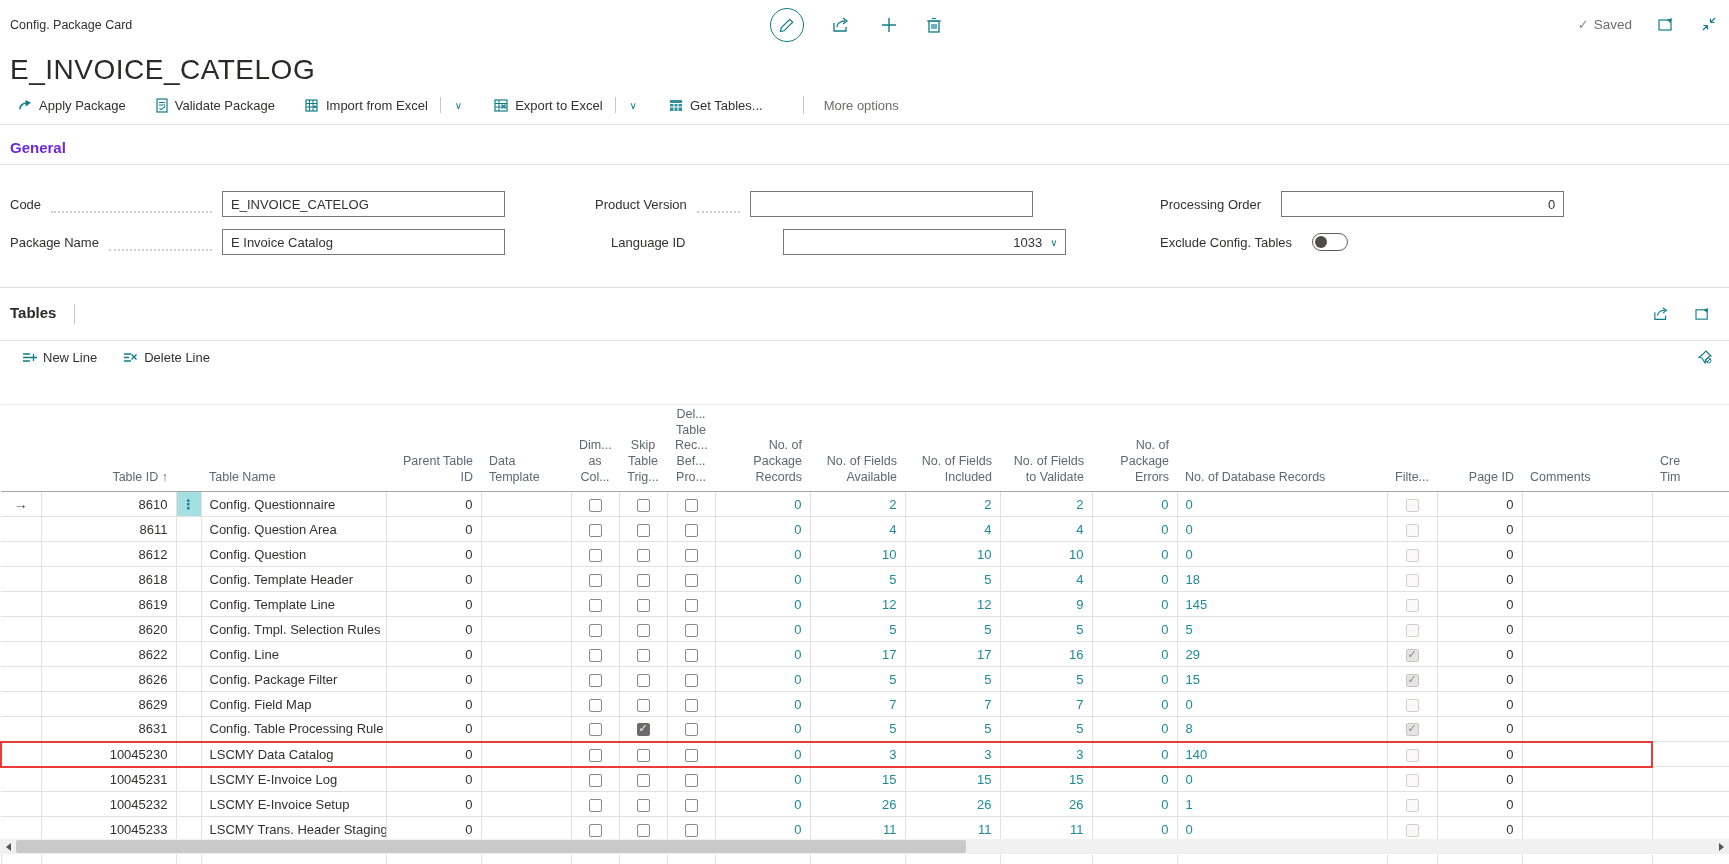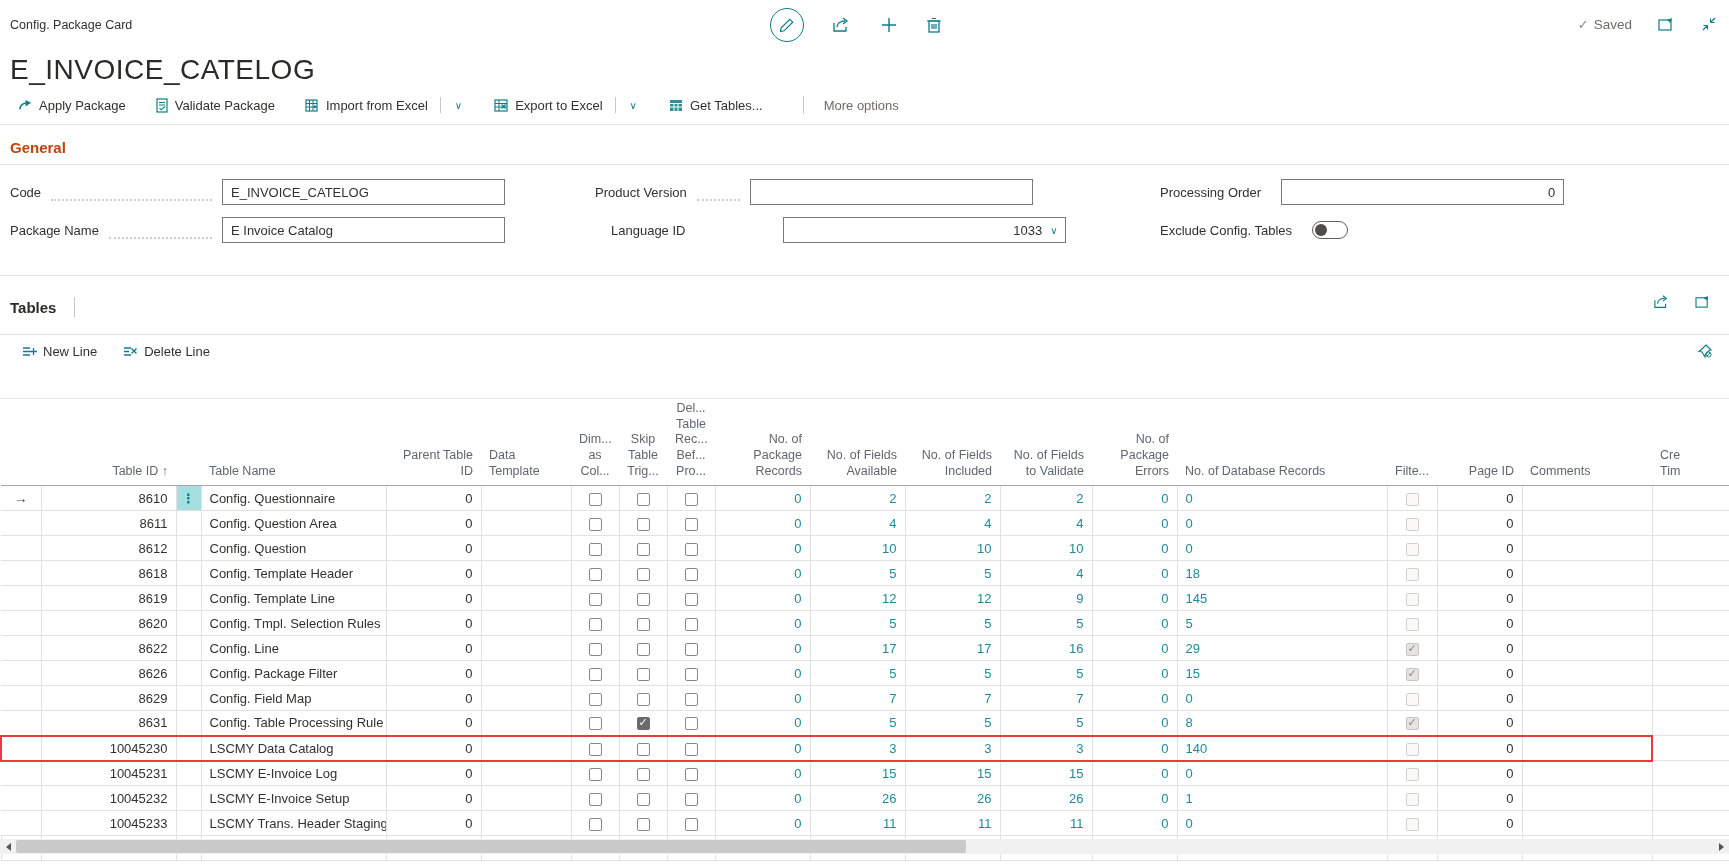--- a/index.html
+++ b/index.html
@@ -35,36 +35,36 @@
     border-bottom:1px solid #e6e4e2;font-size:13px;}
   .action{display:flex;align-items:center;gap:6px;cursor:pointer;color:var(--text);}
   .action .aicon{color:var(--teal);display:flex;}
   .split-divider{width:1px;height:16px;background:#c8c6c4;margin:0 2px;}
   .chev{color:var(--teal);font-size:10px;padding:0 2px;cursor:pointer;}
   .gap{width:10px;}
   .more-divider{width:1px;height:18px;background:#c8c6c4;margin:0 10px;}
   .more-options{color:#6e6c6a;cursor:pointer;}
 
   
-  .section-title{margin:14px 0 0 10px;font-size:15px;font-weight:700;color:#c2410c;padding-bottom:8px;}
+  .section-title{margin:14px 0 0 10px;font-size:15px;font-weight:700;color:#6d28d9;padding-bottom:8px;}
   .section-rule{border:none;border-top:1px solid #e1dfdd;}
-  .general-form{position:relative;height:96px;margin-top:14px;}
+  .general-form{position:relative;height:96px;margin-top:26px;}
   .fieldrow{position:absolute;display:flex;align-items:center;height:26px;}
   .flabel{font-size:13px;color:var(--text);white-space:nowrap;}
   .leader{flex:1;margin:8px 10px 0 10px;border-bottom:2px dotted #d0cecb;height:10px;}
   .finput{height:26px;border:1px solid #7a7876;background:#fff;font-size:13px;
     display:flex;align-items:center;padding:0 8px;color:var(--text);}
   .finput.right{justify-content:flex-end;}
   .finput .selval{flex:1;text-align:right;padding-right:8px;}
   .finput .ddchev{color:var(--teal);font-size:10px;cursor:pointer;}
   .toggle{width:36px;height:18px;border:1px solid #605e5c;border-radius:10px;position:relative;cursor:pointer;background:#fff;}
   .toggle .knob{position:absolute;left:2px;top:2px;width:12px;height:12px;border-radius:50%;background:#4f4d4b;}
 
   
-  .tables-head{display:flex;align-items:center;margin:16px 0 12px 10px;height:30px;position:relative;}
+  .tables-head{display:flex;align-items:flex-start;margin:16px 0 6px 10px;height:30px;position:relative;}
   .tables-caption{font-size:15px;font-weight:700;color:#2b2a29;}
   .vdiv{width:1px;height:20px;background:#c8c6c4;margin:0 18px;}
   .tab{font-size:13.5px;margin-right:30px;cursor:pointer;padding-bottom:8px;}
   .tab.active{color:var(--teal);border-bottom:2px solid var(--teal);}
   .tables-head-icons{position:absolute;right:18px;top:2px;display:flex;gap:24px;color:var(--teal);}
   .tabs-rule{border:none;border-top:1px solid #e1dfdd;margin-top:2px;}
   .subactions{display:flex;align-items:center;gap:26px;padding:9px 0 9px 22px;font-size:13px;position:relative;}
   .subactions .action .aicon{color:var(--teal);}
   .pin-right{position:absolute;right:16px;top:8px;color:var(--teal);}
 

